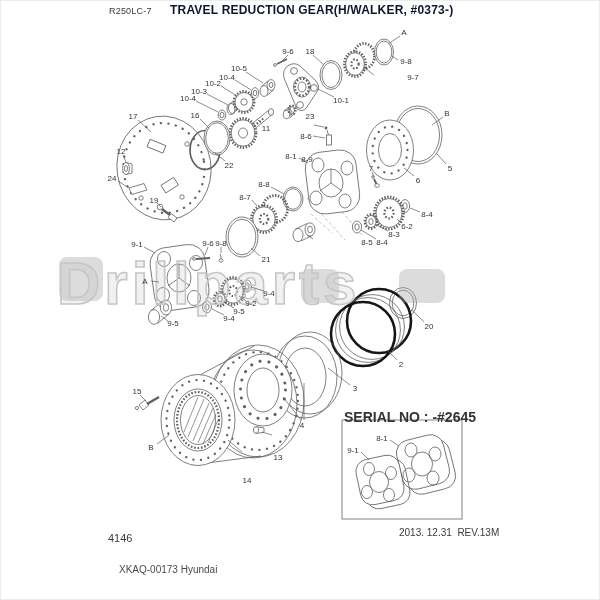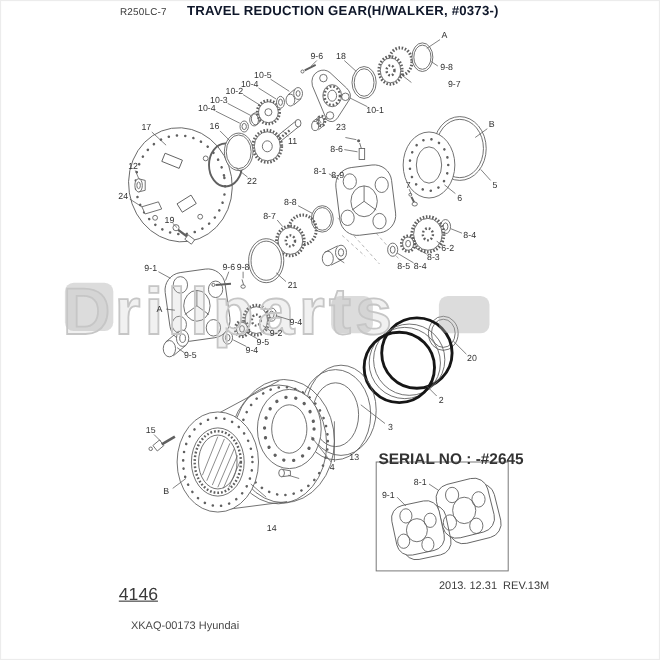--- a/index.html
+++ b/index.html
@@ -2,21 +2,21 @@
 <html><head>
 <meta charset="utf-8">
 <style>
   html,body{margin:0;padding:0;}
   body{width:600px;height:600px;background:#fff;font-family:"Liberation Sans",sans-serif;position:relative;overflow:hidden;}
   #page{position:absolute;inset:0;border:1px solid #ececec;background:#fff;}
   
   .hdr-model{position:absolute;left:108px;top:5px;font-size:9px;color:#3a3a3a;letter-spacing:.2px;z-index:60;}
   .hdr-title{position:absolute;left:169px;top:2px;font-size:12px;font-weight:bold;color:#0f172a;letter-spacing:.2px;z-index:60;}
   
-  .ft-page{position:absolute;left:107px;top:531px;font-size:16px;color:#3a3a3a;z-index:60;text-decoration:underline;}
+  .ft-page{position:absolute;left:107px;top:531px;font-size:11px;color:#3a3a3a;z-index:60;}
   .ft-rev{position:absolute;left:398px;top:526px;font-size:10px;color:#3a3a3a;white-space:pre;z-index:60;}
   .ft-code{position:absolute;left:118px;top:563px;font-size:10px;color:#4a4a4a;z-index:60;}
   
   #art{position:absolute;inset:0;z-index:10;}
   #wm{position:absolute;left:56px;top:248px;z-index:20;pointer-events:none;
       font-size:60px;font-weight:bold;letter-spacing:4px;
       color:rgba(190,190,190,0.22);-webkit-text-stroke:1.6px #c6c6c6;}
   .wm-block{position:absolute;z-index:19;background:#ababab;opacity:.42;border-radius:8px;pointer-events:none;}
   #leader-svg{position:absolute;inset:0;z-index:40;pointer-events:none;}
   #leader-svg line{stroke:#5c5c5c;stroke-width:0.7;}
@@ -416,21 +416,21 @@
       <div class="part-label" style="left: 250px; top: 302px;">9-2</div>
       <div class="part-label" style="left: 238px; top: 310px;">9-5</div>
       <div class="part-label" style="left: 228px; top: 317px;">9-4</div>
       <div class="part-label" style="left: 172px; top: 322px; text-align: center;">9-5</div>
       <div class="part-label" style="left: 428px; top: 325px;">20</div>
       <div class="part-label" style="left: 400px; top: 363px;">2</div>
       <div class="part-label" style="left: 354px; top: 387px;">3</div>
       <div class="part-label" style="left: 301px; top: 424px;">4</div>
       <div class="part-label" style="left: 136px; top: 390px;">15</div>
       <div class="part-label" style="left: 150px; top: 446px;">B</div>
-      <div class="part-label" style="left: 277px; top: 415px; margin-left: 44px;">13</div>
+      <div class="part-label" style="left: 277px; top: 456px;">13</div>
       <div class="part-label" style="left: 246px; top: 479px;">14</div>
       <div class="part-label" style="left: 381px; top: 437px;">8-1</div>
       <div class="part-label" style="left: 352px; top: 449px;">9-1</div>
     </div>
 
   <div class="serial-label">SERIAL NO : -#2645</div>
 
   <div class="ft-page">4146</div>
   <div class="ft-rev">2013. 12.31  REV.13M</div>
   <div class="ft-code">XKAQ-00173 Hyundai</div>

